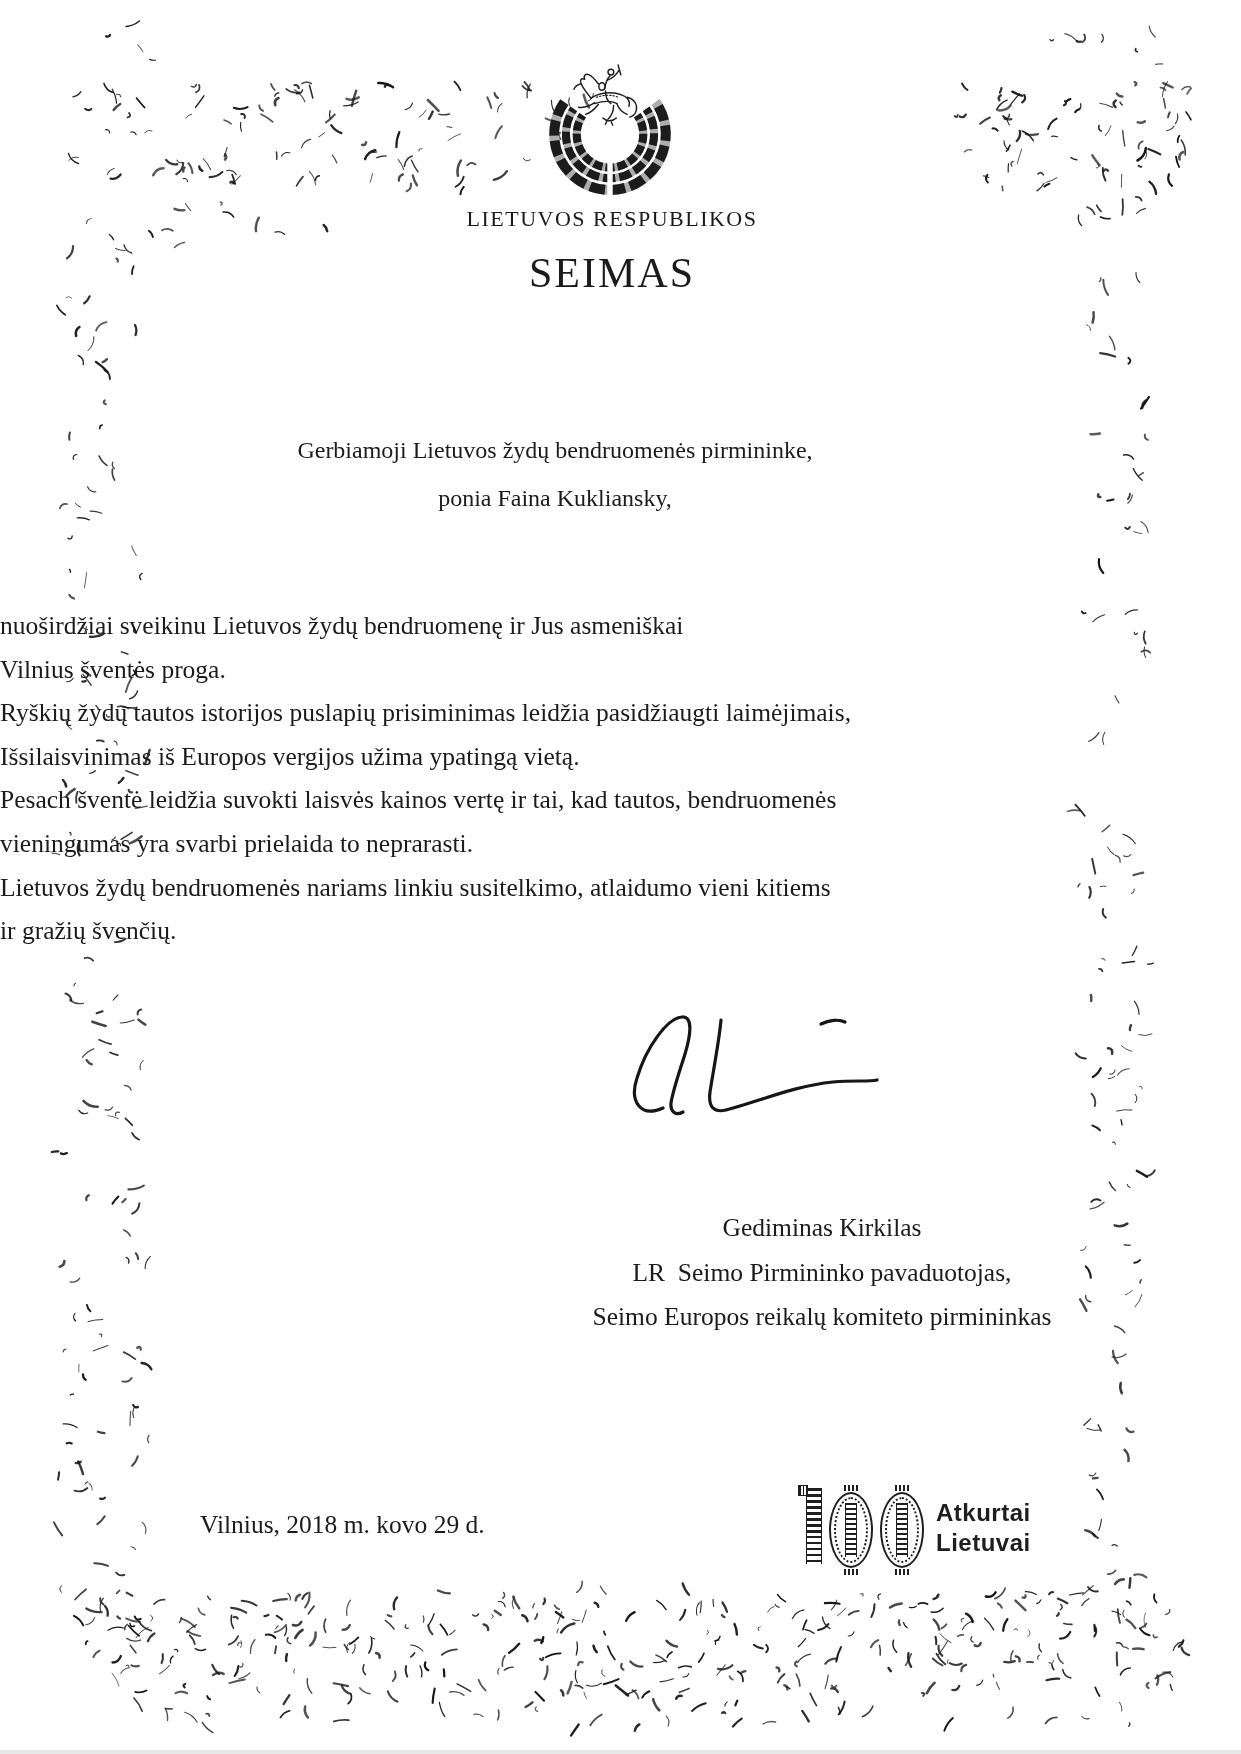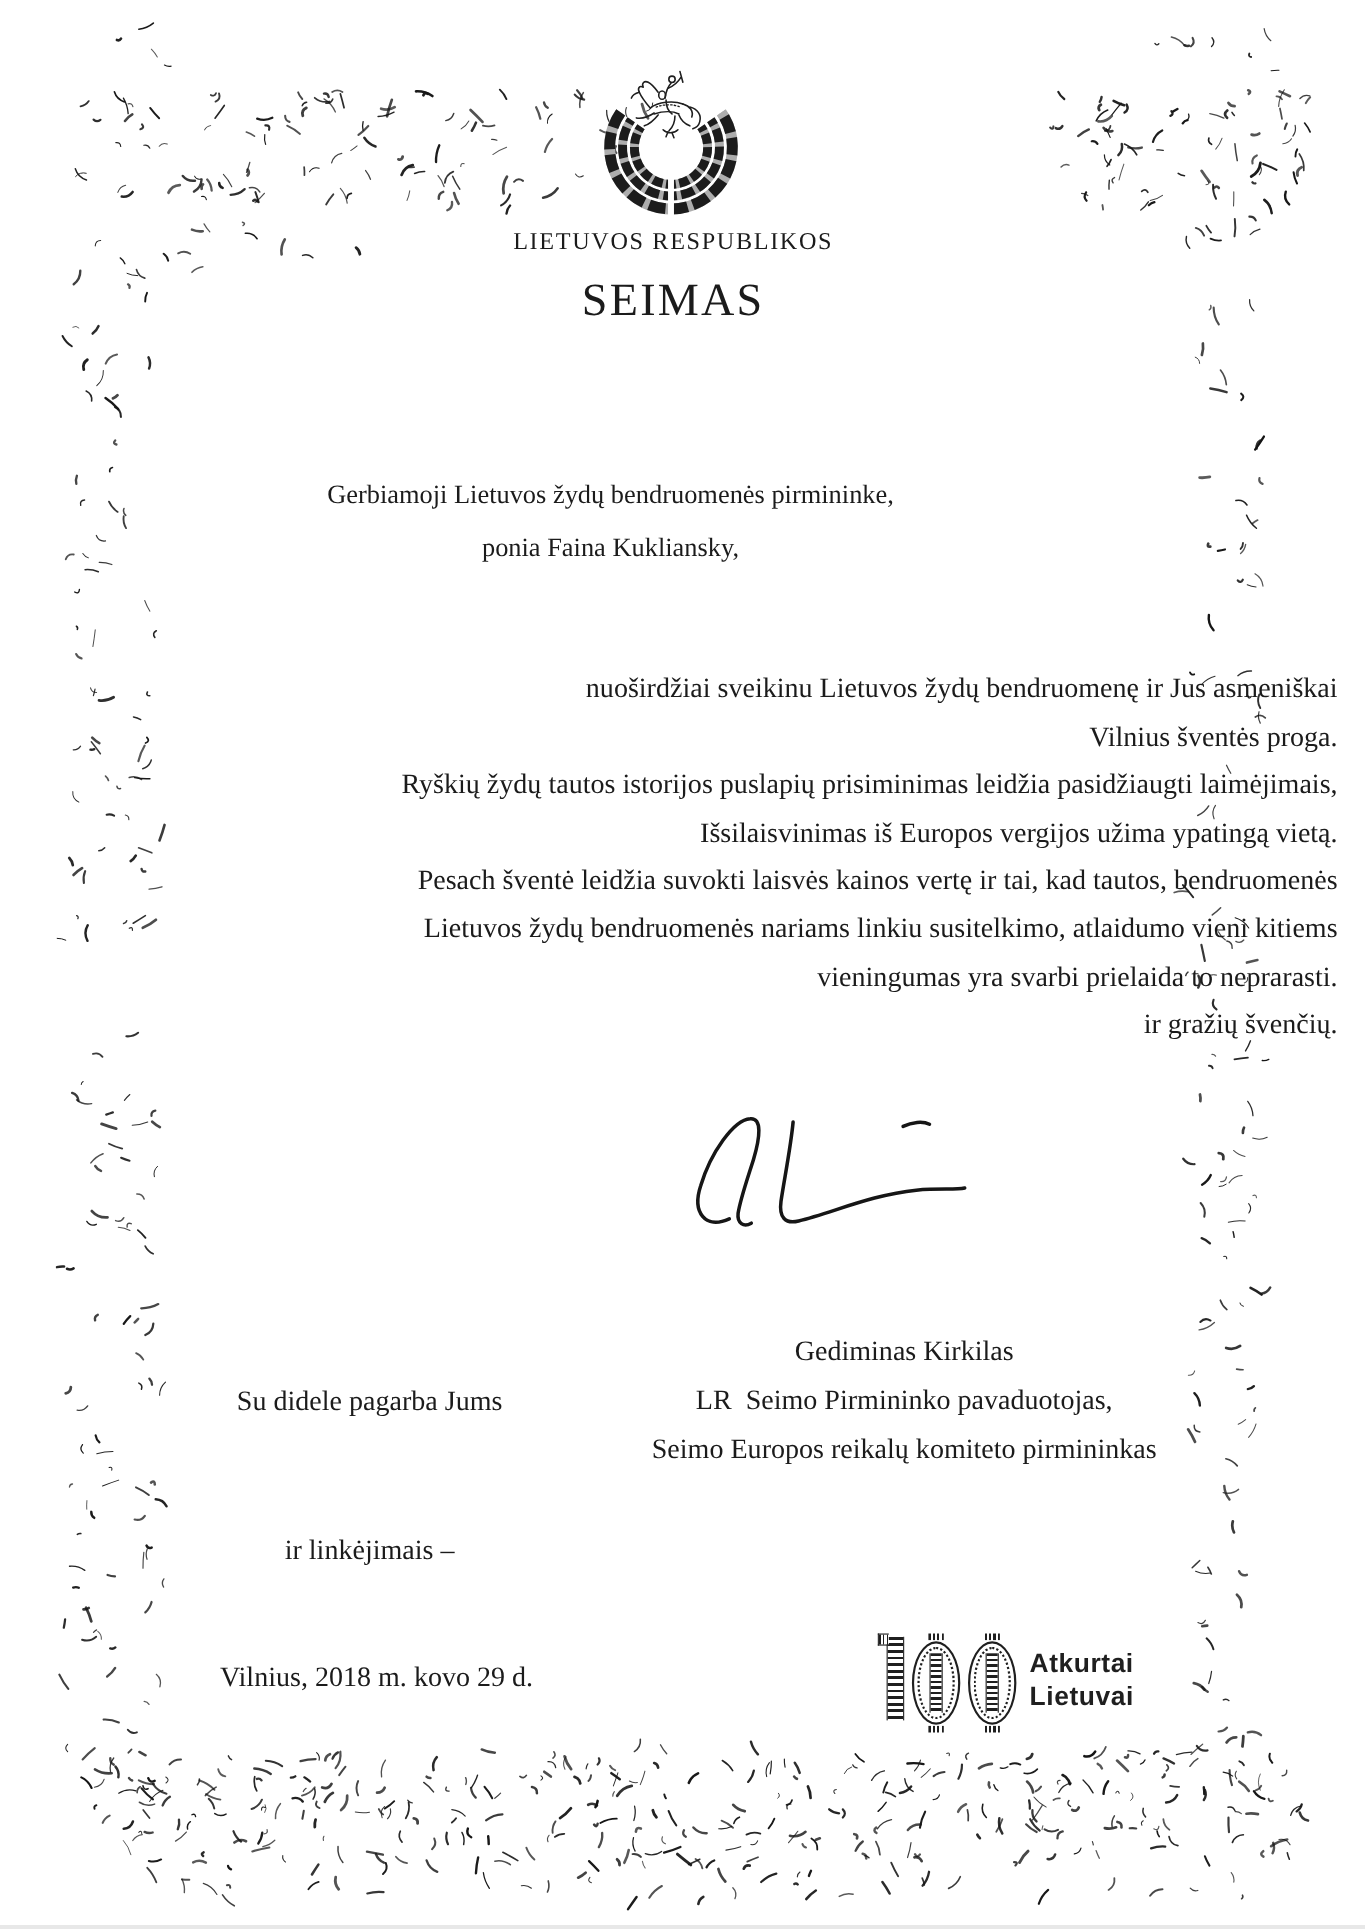--- a/index.html
+++ b/index.html
@@ -16,21 +16,21 @@
 
   
   .emblem{position:absolute;left:520px;top:64px;width:180px;height:135px;}
   .header-text{position:absolute;left:0;top:206px;width:1224px;text-align:center;}
   .org1{font-size:22px;letter-spacing:1.5px;line-height:26px;}
   .org2{font-size:42px;letter-spacing:2px;line-height:46px;margin-top:18px;}
 
   
   .salutation{position:absolute;left:0;top:426px;width:1110px;text-align:center;
     font-size:24px;line-height:48px;}
-  .body-text{position:absolute;left:0;top:604px;width:1216px;text-align:right;
+  .body-text{position:absolute;left:0;top:604px;width:1216px;text-align:left;
     font-size:25.5px;line-height:43.6px;}
   .body-text div, .salutation div{white-space:pre-wrap;}
 
   .signature{position:absolute;left:593px;top:1008px;width:300px;height:120px;}
 
   .closing-left{position:absolute;left:176px;top:1161px;width:320px;text-align:center;
     font-size:25.5px;line-height:45px;white-space:pre-wrap;}
   .closing-right{position:absolute;left:522px;top:1206px;width:600px;text-align:center;
     font-size:25.5px;line-height:44.5px;}
   .closing-right div{white-space:pre-wrap;}
@@ -937,39 +937,35 @@
     <div>Gerbiamoji Lietuvos žydų bendruomenės pirmininke,</div>
     <div>ponia Faina Kukliansky,</div>
   </div>
 
   <div class="body-text">
     <div>nuoširdžiai sveikinu Lietuvos žydų bendruomenę ir Jus asmeniškai</div>
     <div>Vilnius šventės proga.</div>
     <div>Ryškių žydų tautos istorijos puslapių prisiminimas leidžia pasidžiaugti laimėjimais,</div>
     <div>Išsilaisvinimas iš Europos vergijos užima ypatingą vietą.</div>
     <div>Pesach šventė leidžia suvokti laisvės kainos vertę ir tai, kad tautos, bendruomenės</div>
+    <div>vieningumas yra svarbi prielaida to neprarasti.</div>
     <div>Lietuvos žydų bendruomenės nariams linkiu susitelkimo, atlaidumo vieni kitiems</div>
-    <div>vieningumas yra svarbi prielaida to neprarasti.</div>
     <div>ir gražių švenčių.</div>
   </div>
 
   <div class="signature">
     <svg viewBox="0 0 300 115" width="300" height="115">
       <g fill="none" stroke="#161616" stroke-width="3.2" stroke-linecap="round">
         <path d="M 70,100 C 48,110 36,94 44,70 C 53,40 74,10 89,9 C 100,8 98,26 92,46 C 87,62 80,82 78,95 C 77,104 83,108 90,104"></path>
         <path d="M 128,12 C 126,34 120,64 117,84 C 115,99 121,105 133,102 C 165,94 200,78 240,74 C 262,72 276,74 284,72"></path>
         <path d="M 228,16 C 236,12 246,11 252,14"></path>
       </g>
     </svg>
   </div>
 
-  <div class="closing-left">
-    <div>Su didele pagarba Jums</div>
-    <div>ir linkėjimais –</div>
-  </div>
 
   <div class="closing-right">
     <div>Gediminas Kirkilas</div>
     <div>LR  Seimo Pirmininko pavaduotojas,</div>
     <div>Seimo Europos reikalų komiteto pirmininkas</div>
   </div>
 
   <div class="dateline">Vilnius, 2018 m. kovo 29 d.</div>
 
   <div class="centenary">

